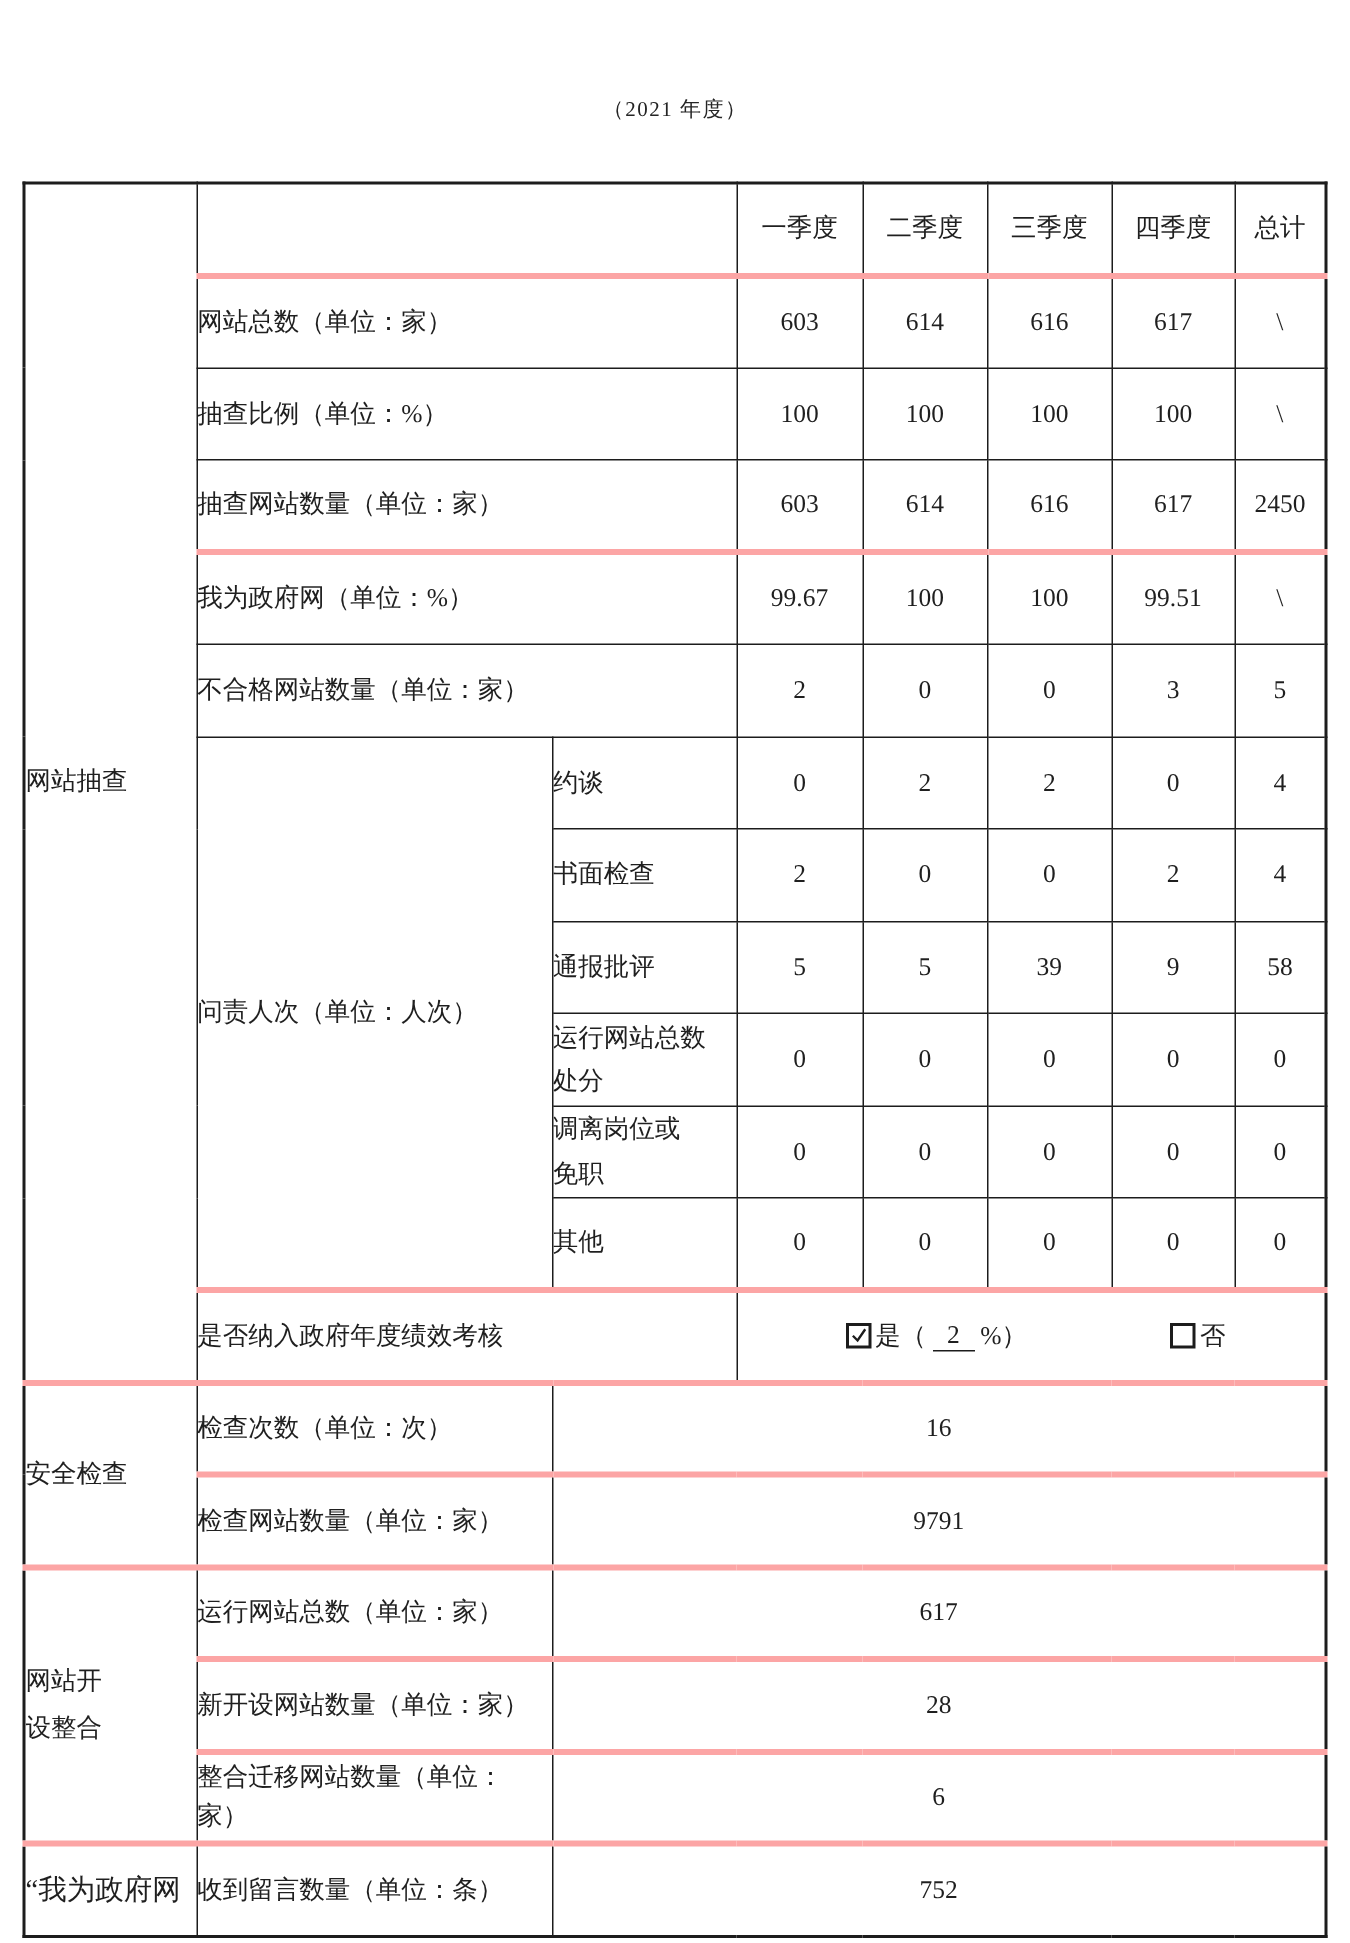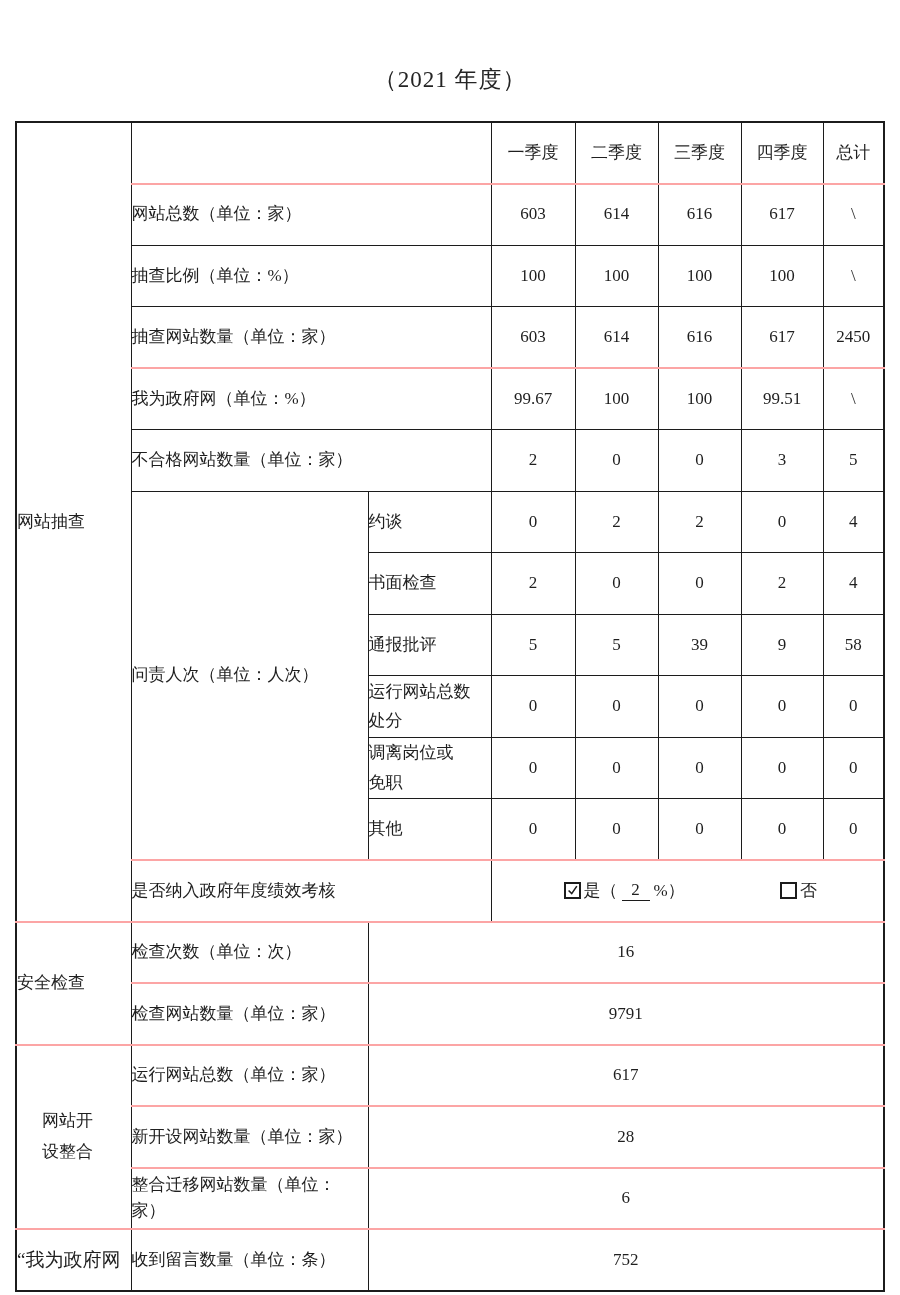--- a/index.html
+++ b/index.html
@@ -6,38 +6,38 @@
   .page{
     position:relative;width:900px;height:1295px;background:#ffffff;
     font-family:"Liberation Serif","DejaVu Serif",serif;color:#1f1f1f;overflow:hidden;
   }
   .title{
     position:absolute;top:10px;left:0;right:0;text-align:center;
     font-size:34px;font-weight:600;letter-spacing:2px;color:#181818;
   }
   .subtitle{
     position:absolute;top:64px;left:0;right:0;text-align:center;
-    font-size:23px;color:#242424;letter-spacing:1px;
+    font-size:14px;color:#242424;letter-spacing:1px;
   }
   .unit{
     position:absolute;top:92px;left:55px;font-size:17px;color:#1c1c1c;
   }
   .tablewrap{position:absolute;top:121px;left:15px;}
   table.report{
     border-collapse:collapse;table-layout:fixed;width:868px;
     border:2px solid #1c1c1c;
   }
   table.report tr{height:61.5px;}
   table.report td{
     border:1px solid #1c1c1c;font-size:17px;line-height:1.55;
     vertical-align:middle;padding:0;overflow:hidden;color:#1f1f1f;
   }
-  tr.thick td{border-top:2px solid #fca5a5;}
+  tr.thick td{border-top:4px solid #fca5a5;}
   td.sec{text-align:left;padding:0 2px;}
-  td.sec .ln{display:block;line-height:1.8;padding-left:25px;}
+  td.sec .ln{display:block;line-height:1.8;}
   td.sec.tight{font-size:19px;white-space:nowrap;}
   td.lbl{text-align:left;padding:2px 6px 0 9px;}
   td.sub{text-align:left;padding:2px 4px 0 9px;margin-top:37px;}
   td.sub .ln{display:block;line-height:1.75;}
   td.val{text-align:center;}
   .assess{
     display:flex;align-items:center;justify-content:space-between;
     padding:0 66px 0 72px;height:100%;
   }
   .opt{display:flex;align-items:center;gap:3px;}

